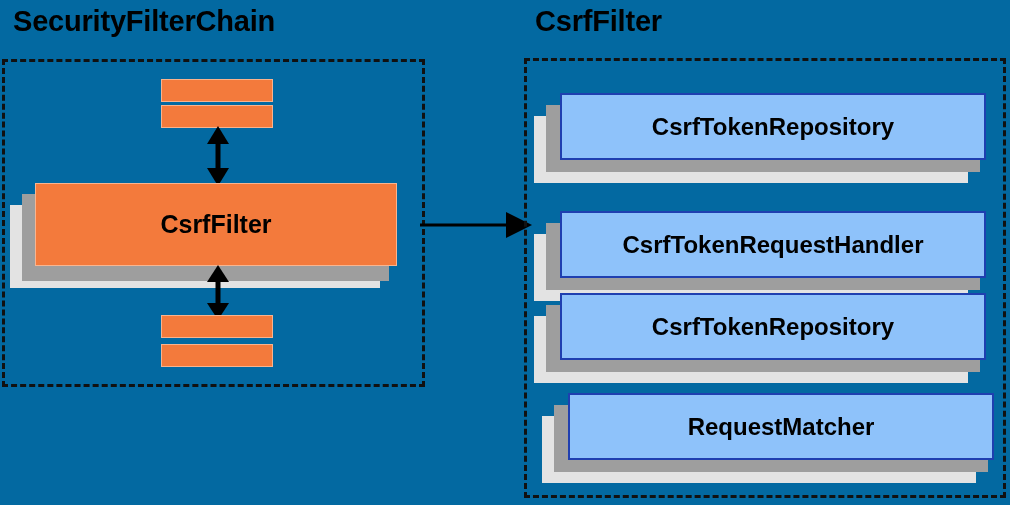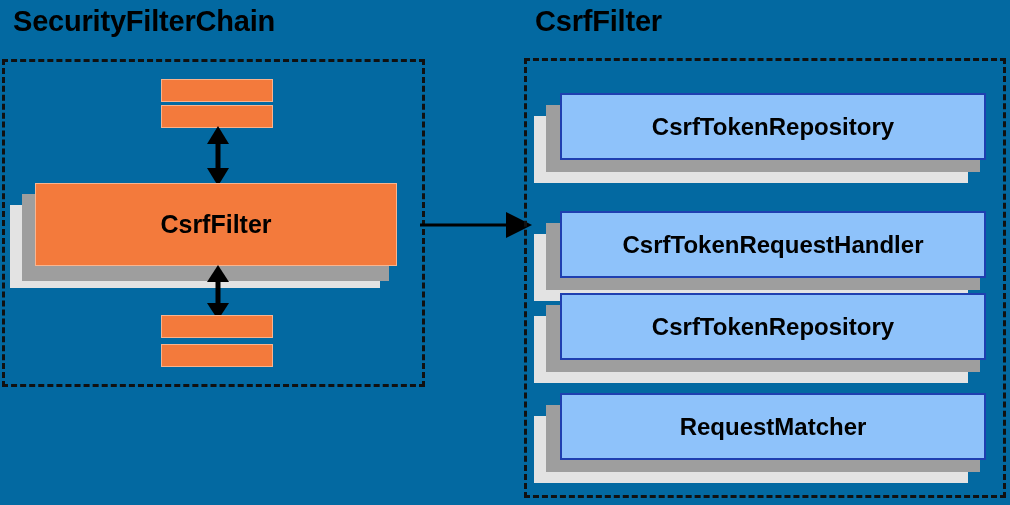--- a/index.html
+++ b/index.html
@@ -156,19 +156,19 @@
     <div class="sh-dark"></div>
     <div class="face">CsrfTokenRequestHandler</div>
   </div>
 
   <div class="card card-blue" style="top:293px;">
     <div class="sh-light"></div>
     <div class="sh-dark"></div>
     <div class="face">CsrfTokenRepository</div>
   </div>
 
-  <div class="card card-blue" style="top:393px;">
+  <div class="card card-blue" style="top:393px;margin-left:8px;">
     <div class="sh-light"></div>
     <div class="sh-dark"></div>
     <div class="face">RequestMatcher</div>
   </div>
 
 </div>
 
 </body></html>

